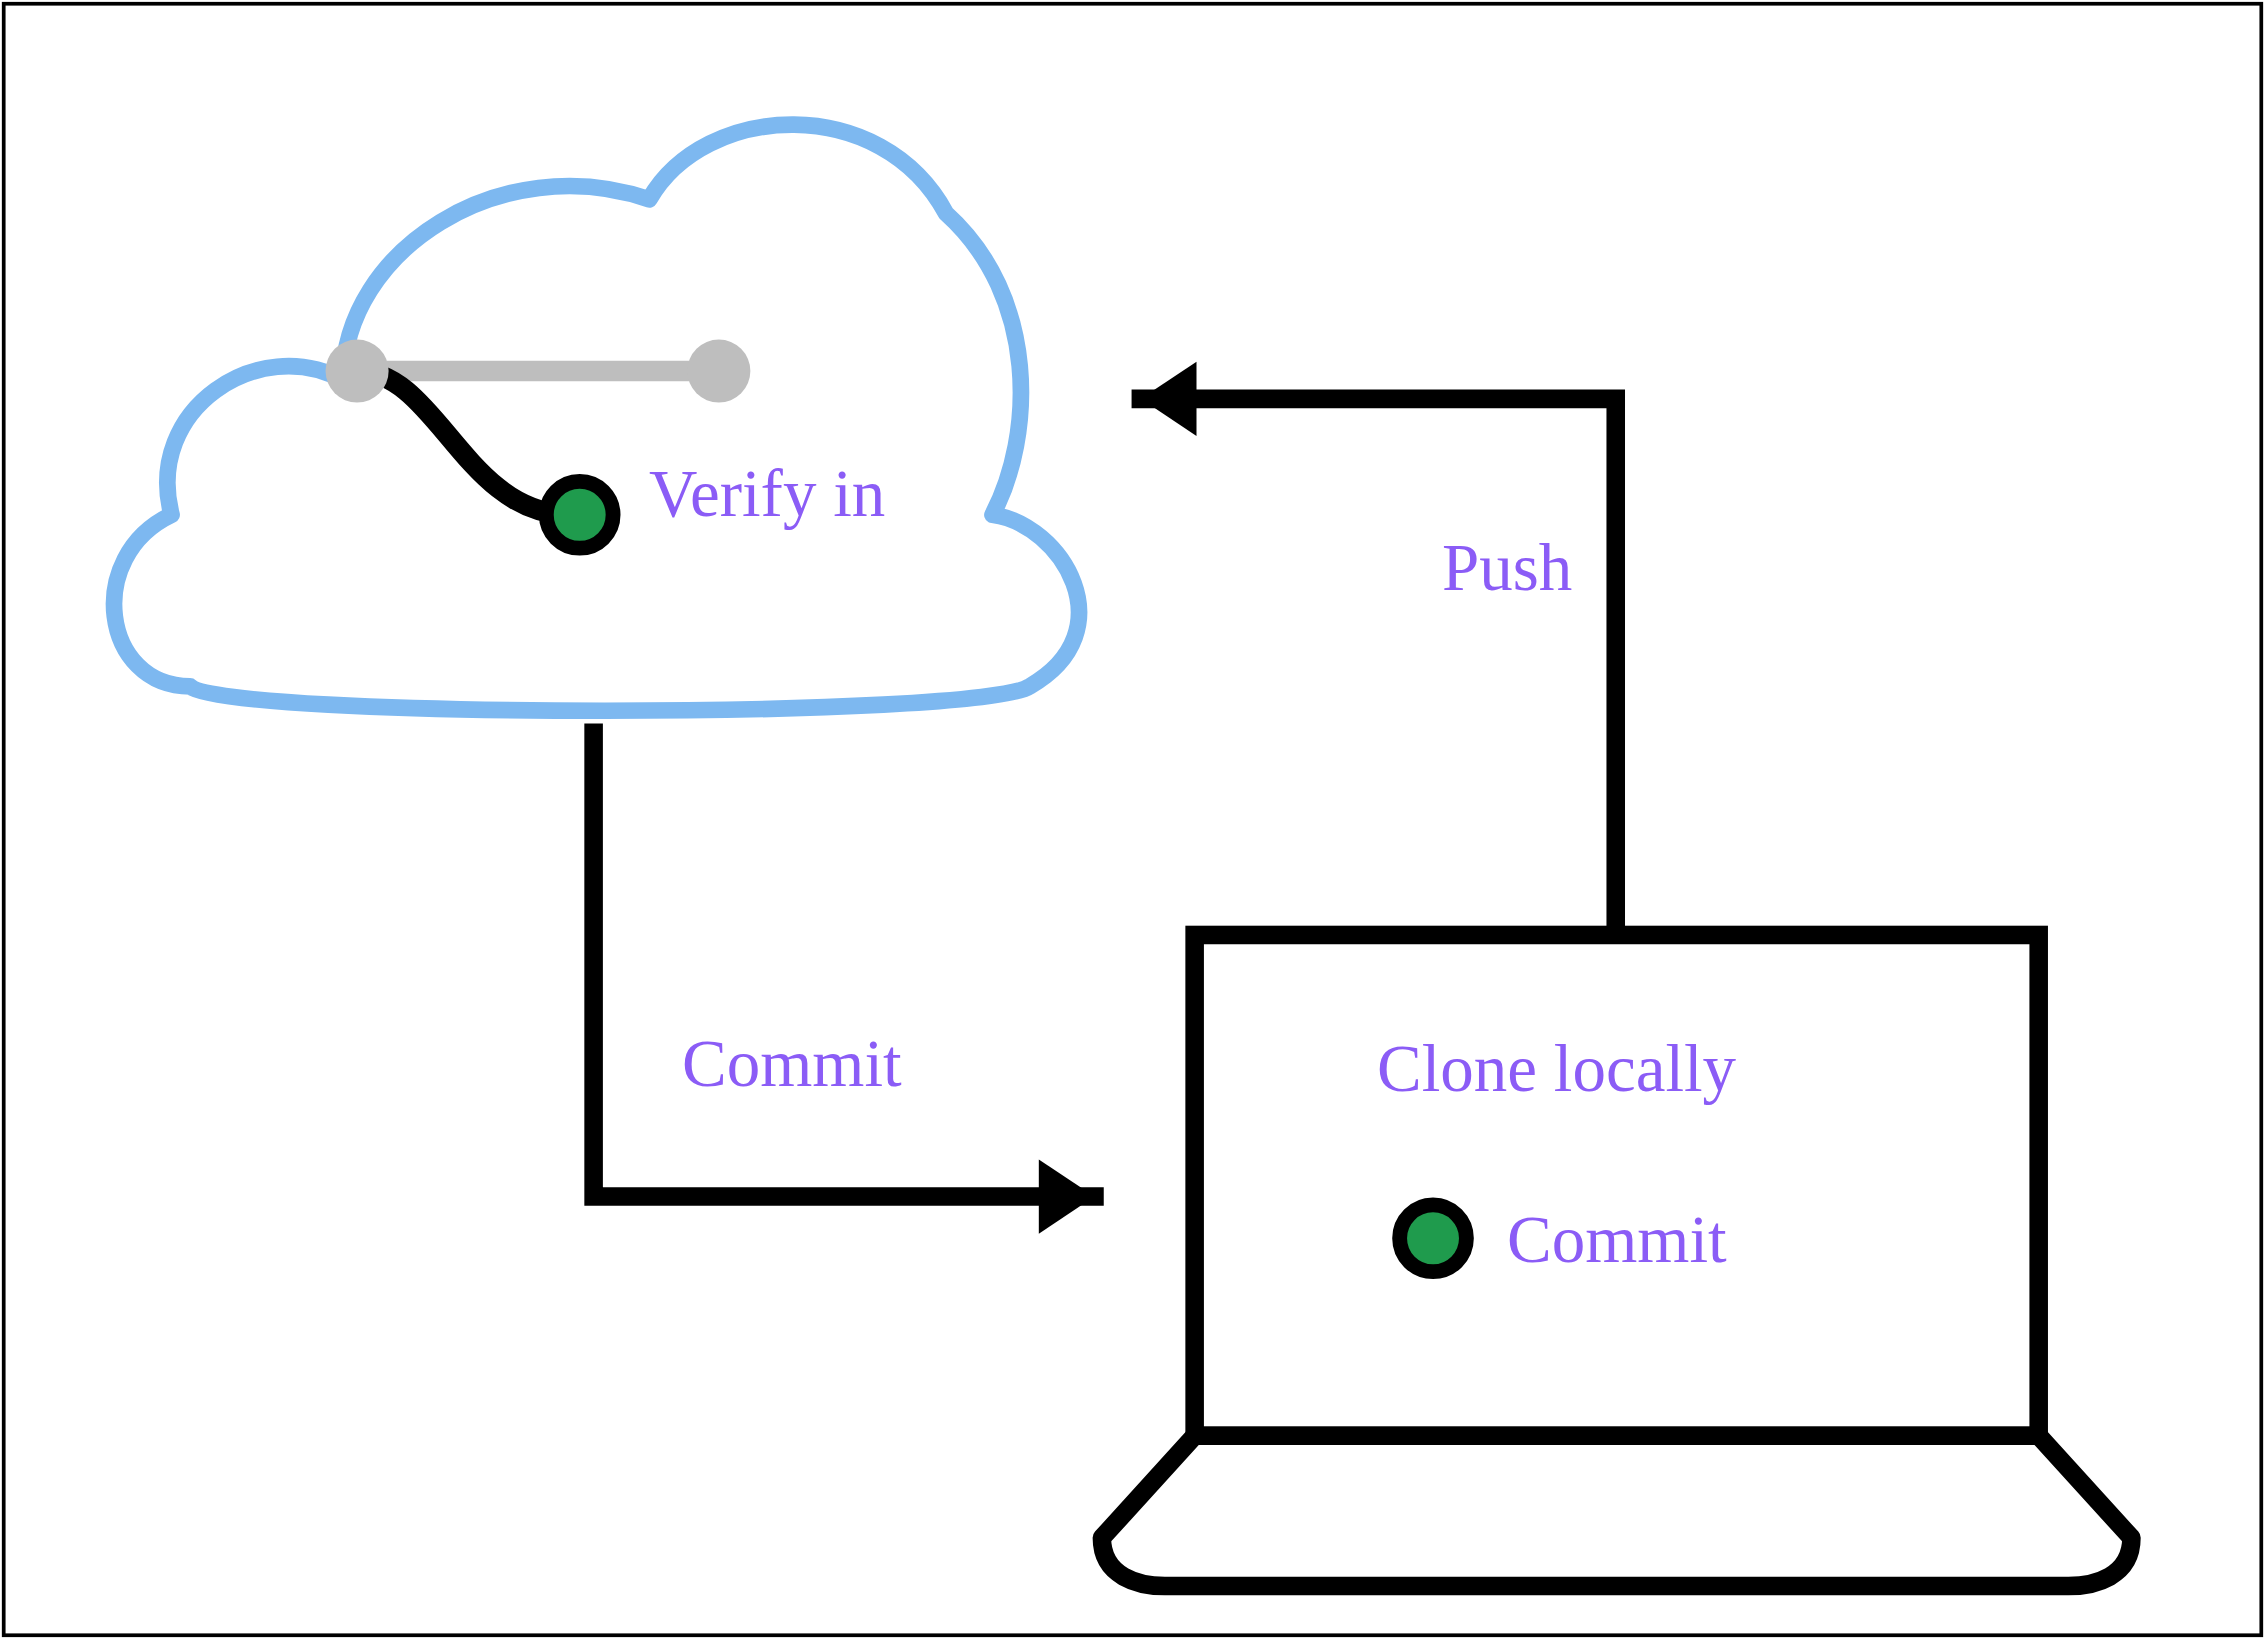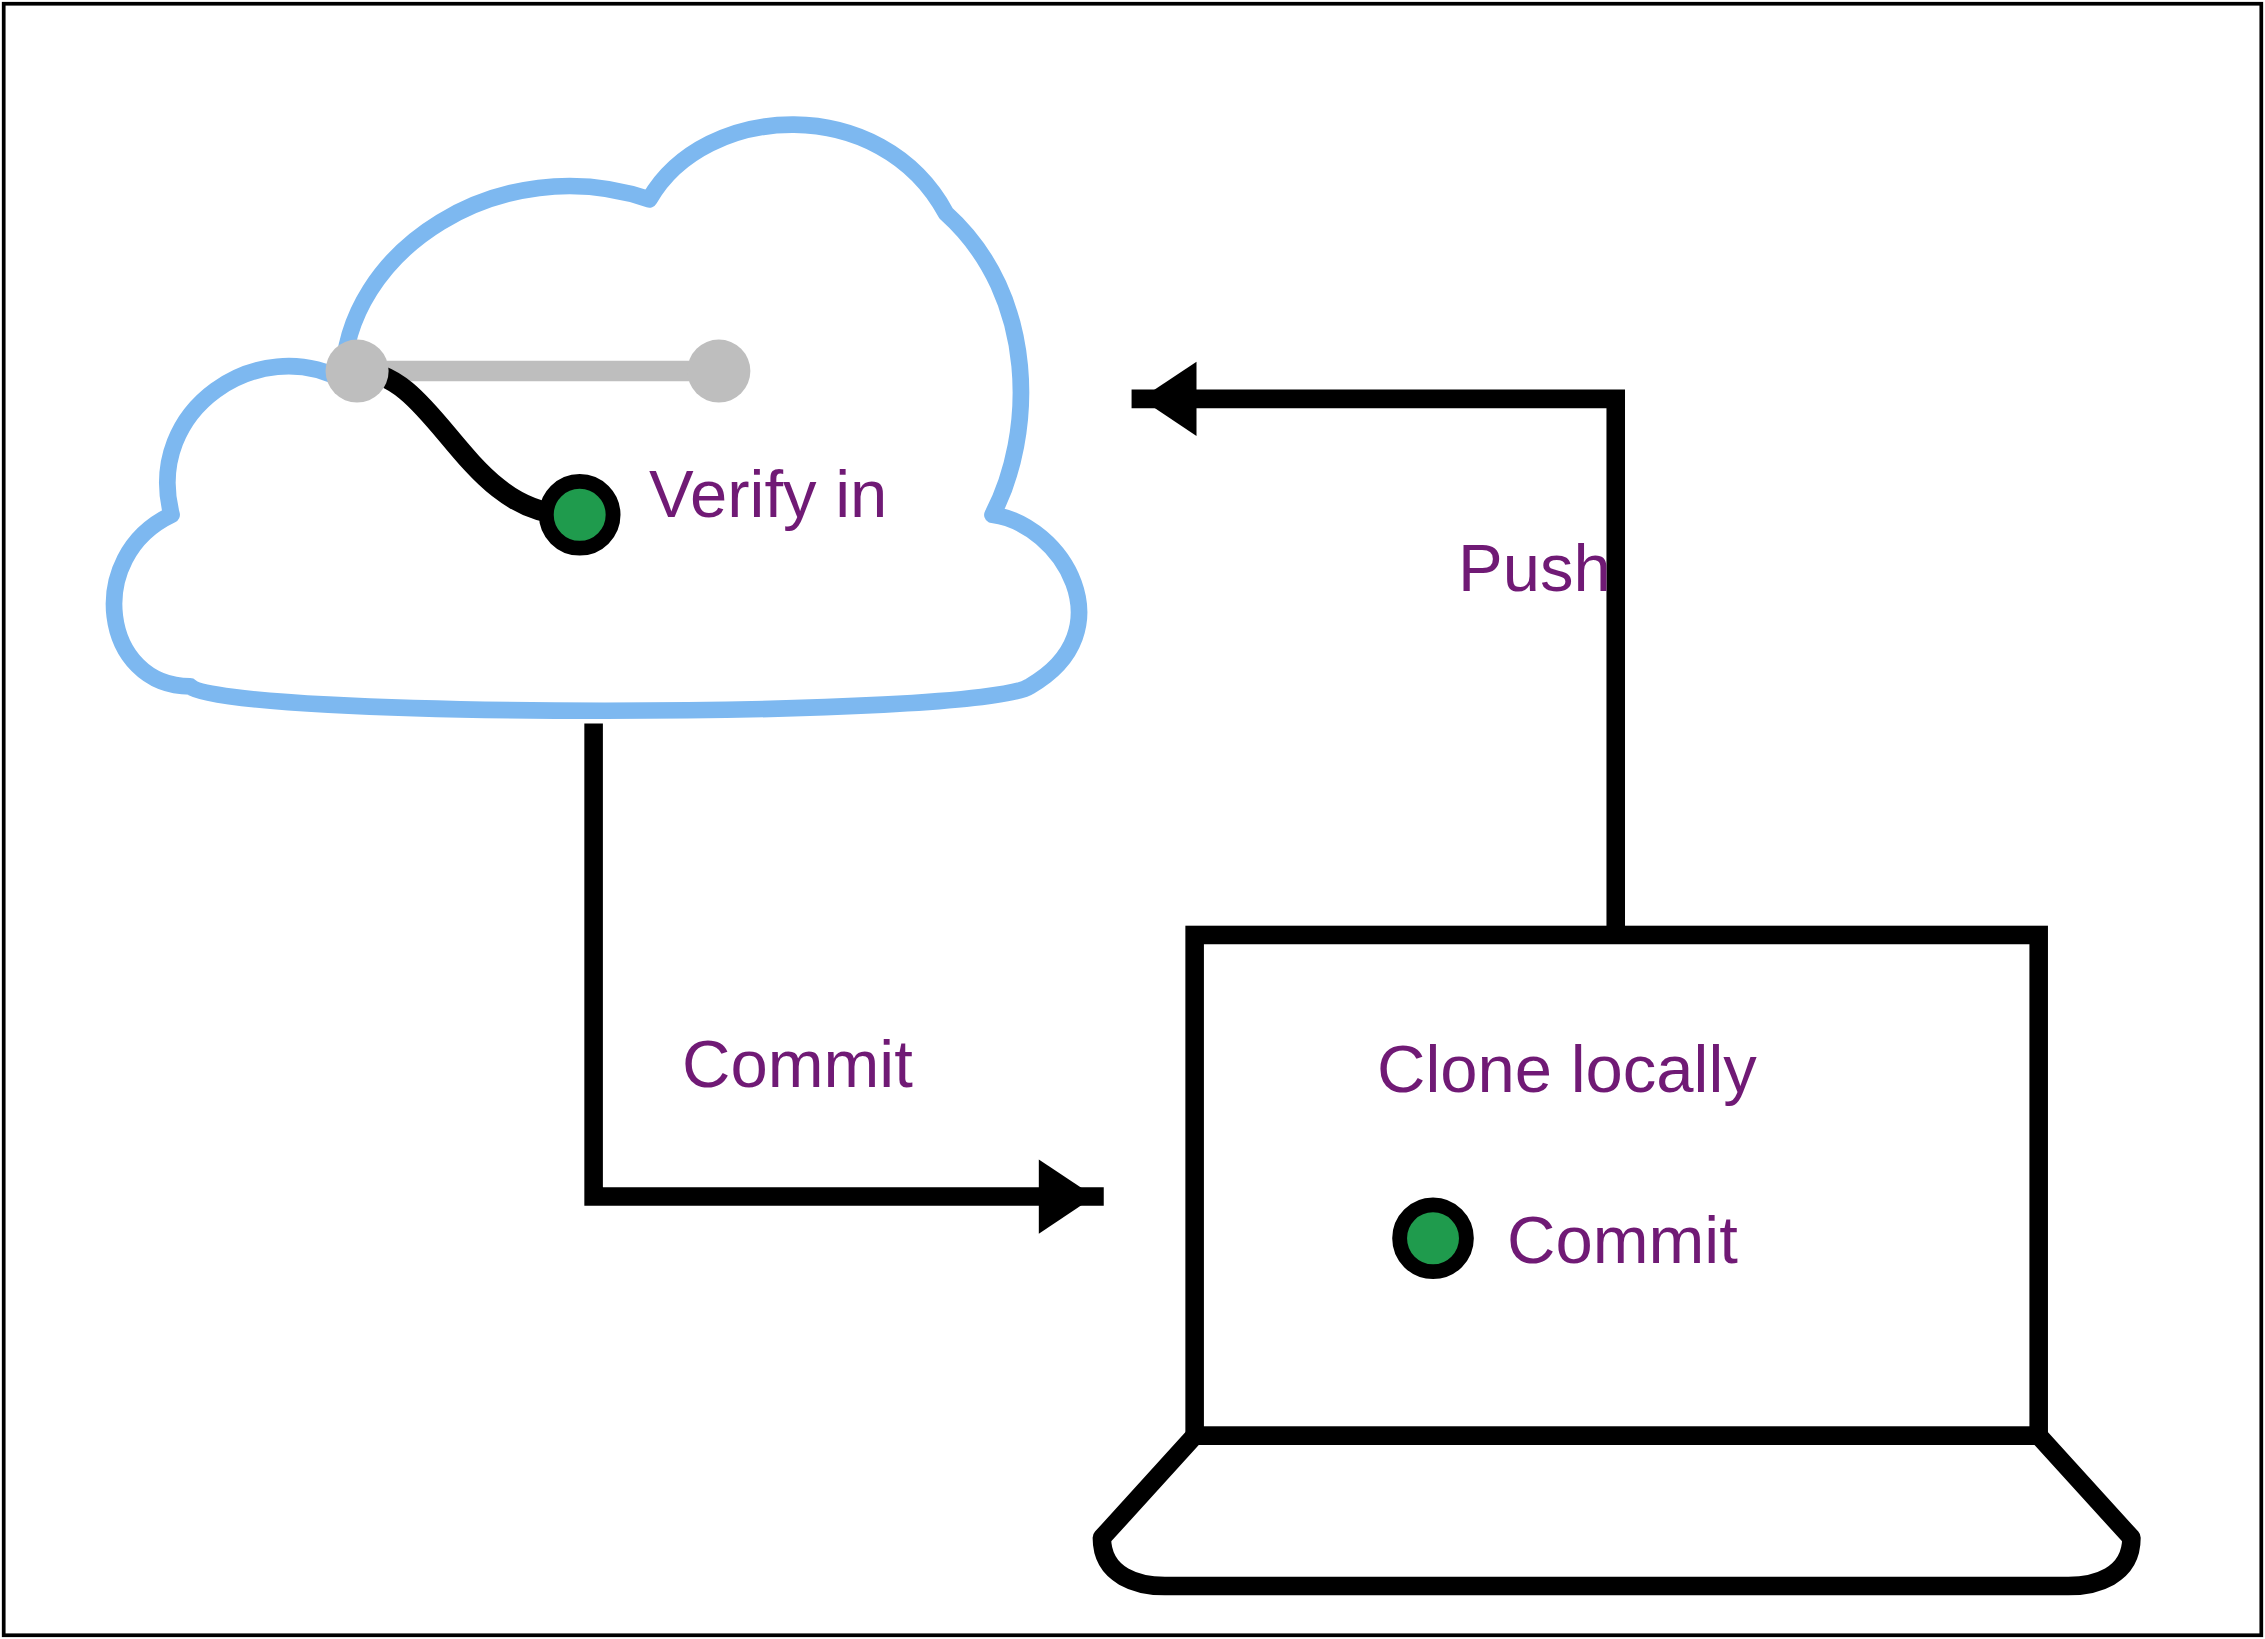--- a/index.html
+++ b/index.html
@@ -17,23 +17,24 @@
     box-sizing: border-box;
   }
   svg.main {
     position: absolute;
     top: 0;
     left: 0;
   }
   .label {
     position: absolute;
     font-size: 67px;
-    color: #701a75;
+    color: #8b5cf6;
     line-height: 1.15;
     white-space: pre;
+    font-family: Liberation Serif, serif;
   }
 </style>
 </head>
 <body>
 
 <div class="canvas">
 
   <svg class="main" width="2265" height="1639" viewBox="0 0 2442 1767">
 
     <rect x="4" y="4" width="2434" height="1759" fill="none" stroke="#000" stroke-width="4"></rect>
@@ -82,19 +83,19 @@
       <path d="M 1288 1548 L 2198 1548 L 2298 1658 C 2298 1700 2258 1710 2230 1710 L 1256 1710 C 1228 1710 1188 1700 1188 1658 Z" fill="#fff" stroke="#000" stroke-width="20" stroke-linejoin="round"></path>
 
       <circle cx="1545" cy="1335" r="36" fill="#1F9B4D" stroke="#000" stroke-width="16"></circle>
     </g>
   </svg>
 
   <div class="label" style="left:649px; top:455px;">Verify in</div>
 
   <div class="label" style="left:682px; top:1025px;">Commit</div>
 
-  <div class="label" style="left:1442px; top:529px;margin-left:16px;">Push</div>
+  <div class="label" style="left:1442px; top:529px;">Push</div>
 
   <div class="label" style="left:1377px; top:1030px;">Clone locally</div>
   <div class="label" style="left:1507px; top:1201px;text-align:right;">Commit</div>
 
 </div>
 
 
 </body></html>

